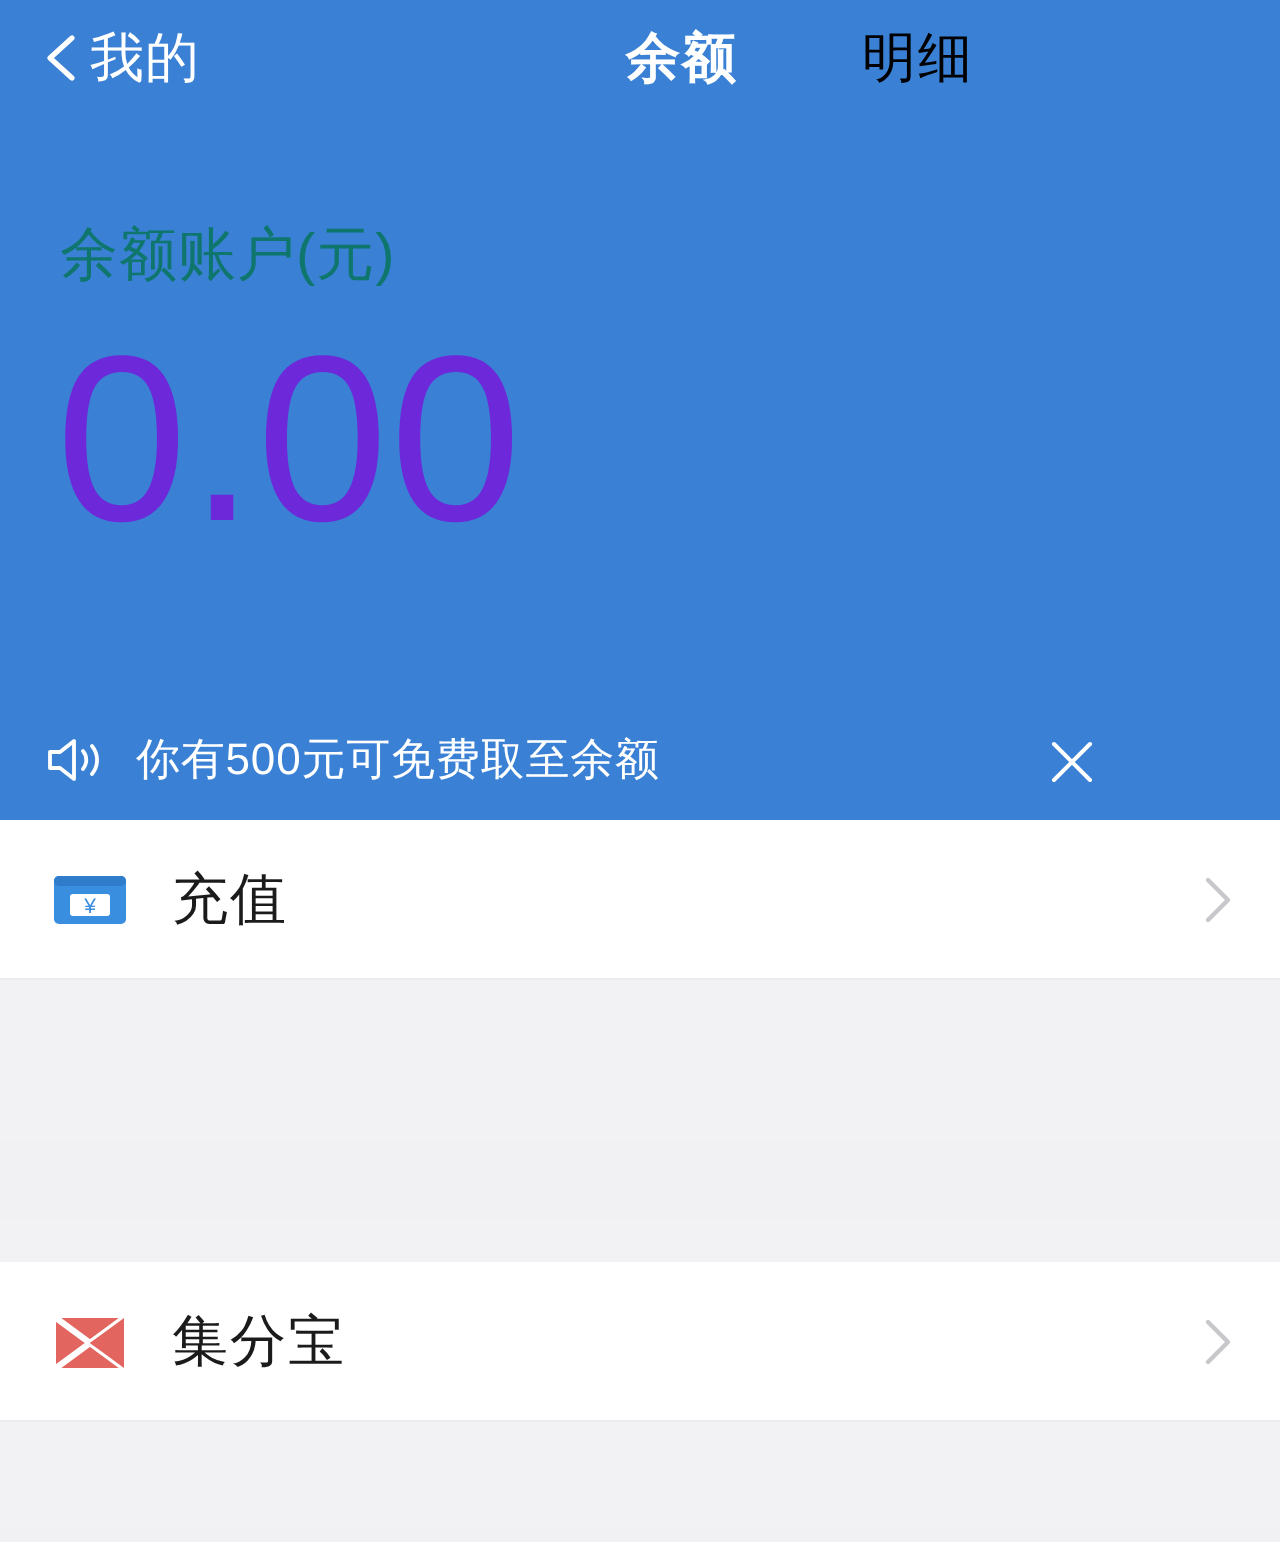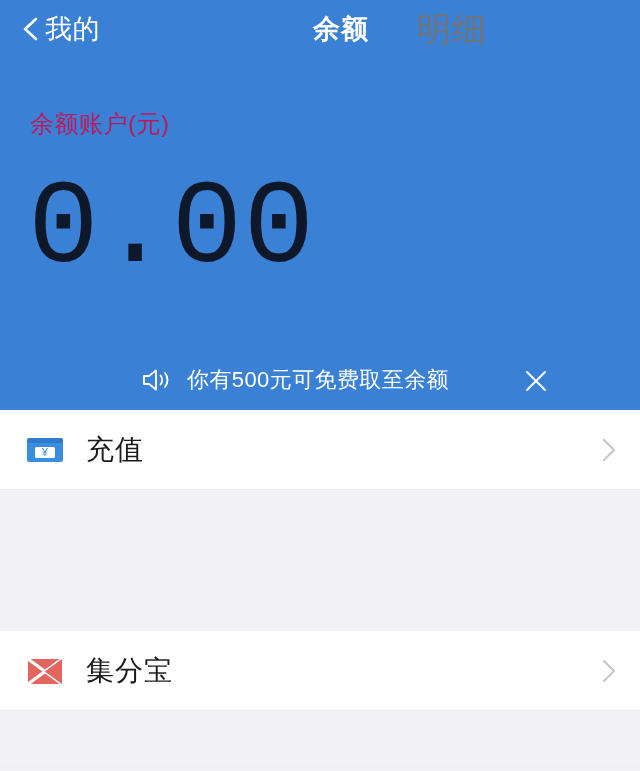--- a/index.html
+++ b/index.html
@@ -72,58 +72,57 @@
     font-size: 27px;
     font-weight: bold;
     letter-spacing: 1px;
     line-height: 40px;
     margin-left: 21px;
   }
   .nav-action {
     position: absolute;
     right: 18px;
     top: 9px;
-    color: #737373;
-    font-size: 34px;
+    color: #000000;
+    font-size: 27px;
     letter-spacing: 1px;
     line-height: 40px;
     padding: 0 4px;
   }
 
   
   .balance-label {
     position: absolute;
     left: 30px;
     top: 108px;
-    color: #be185d;
-    font-size: 24px;
+    color: #0f766e;
+    font-size: 29px;
     letter-spacing: 0.5px;
   }
   .balance-amount {
     position: absolute;
     left: 28px;
-    top: 168px;
-    color: #0f172a;
+    top: 158px;
+    color: #6d28d9;
     font-size: 118px;
     font-weight: 300;
     line-height: 124px;
     letter-spacing: 1px;
-    font-family: Liberation Mono, monospace;
+    font-family: Liberation Sans, sans-serif;
   }
 
   
   .notice {
     position: absolute;
     left: 0;
     top: 355px;
     width: 568px;
     height: 50px;
     display: flex;
     align-items: center;
-    justify-content: center;
   }
   .notice-speaker {
     margin-left: 22px;
     width: 34px;
     height: 26px;
     flex: 0 0 auto;
   }
   .notice-text {
     margin-left: 12px;
     color: #ffffff;

